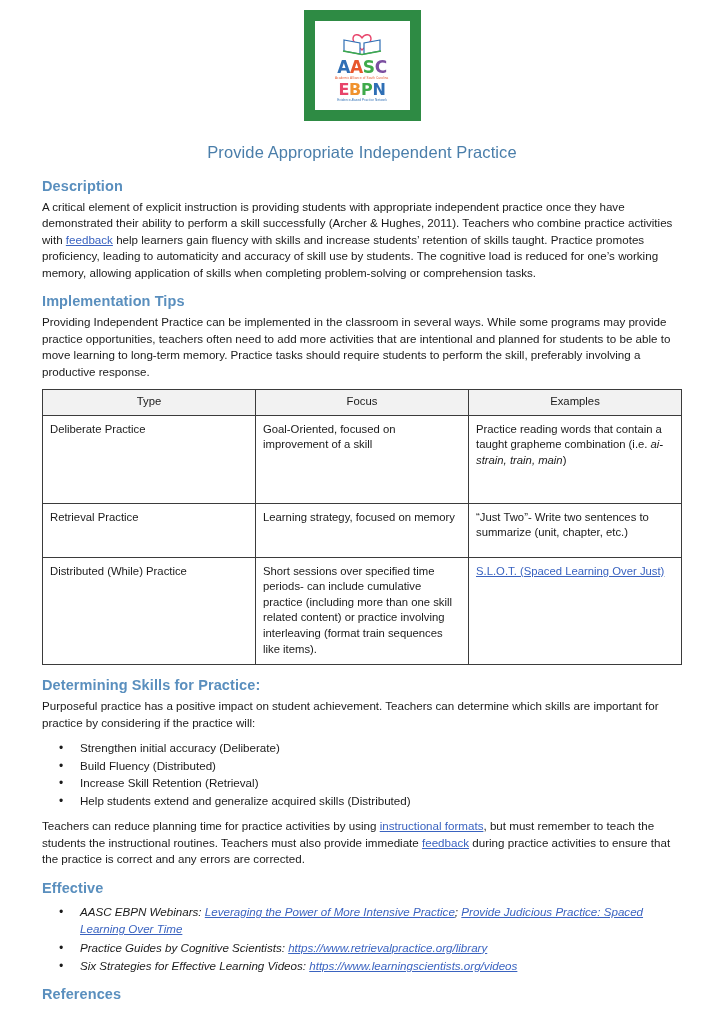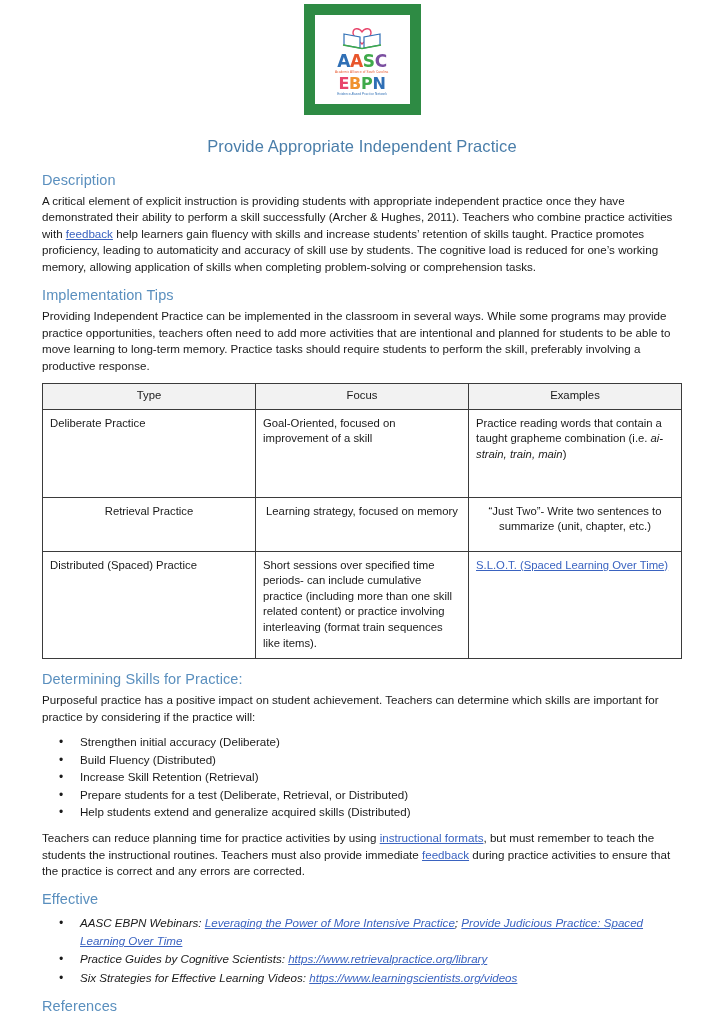--- a/index.html
+++ b/index.html
@@ -20,21 +20,21 @@
     height: 1024px;
     box-sizing: border-box;
     padding: 0 42px;
     position: relative;
   }
 
   
   .logo-wrap {
     display: flex;
     justify-content: center;
-    padding-top: 4px;
+    padding-top: 10px;
   }
   .logo-frame {
     width: 117px;
     height: 111px;
     box-sizing: border-box;
     border: 11px solid #2e8b44;
     background: #ffffff;
     display: flex;
     flex-direction: column;
     align-items: center;
@@ -96,21 +96,21 @@
     text-align: center;
     color: #4a7eaa;
     font-size: 16.5px;
     font-weight: normal;
     margin: 22px 0 16px 0;
     letter-spacing: 0.1px;
   }
   .sec-head {
     color: #5a8fbe;
     font-size: 14.5px;
-    font-weight: normal;
+    font-weight: bold;
     margin: 12px 0 5px 0;
     letter-spacing: 0.1px;
   }
   p.body {
     font-size: 11.6px;
     line-height: 1.42;
     margin: 0 0 4px 0;
     text-align: left;
     color: #1a1a1a;
   }
@@ -136,21 +136,21 @@
     font-weight: normal;
   }
   table.practice th {
     text-align: center;
     background: #f2f2f2;
     padding: 4px 6px 5px 6px;
   }
   table.practice td.c-type { width: 148px; }
   table.practice td.c-focus { width: 248px; }
   .row-tall td { height: 74px; }
-  .row-mid td { height: 40px; text-align: center; }
+  .row-mid td { height: 40px; }
   .row-big td { height: 86px; }
   em { font-style: italic; }
 
   
   ul.bullets {
     margin: 8px 0 9px 0;
     padding-left: 38px;
     list-style: none;
   }
   ul.bullets li {
@@ -235,34 +235,33 @@
         <td class="c-type">Deliberate Practice</td>
         <td class="c-focus">Goal-Oriented, focused on improvement of a skill</td>
         <td><span>Practice reading words that contain a taught grapheme combination (i.e. </span><em>ai-strain, train, main</em><span>)</span></td>
       </tr>
       <tr class="row-mid">
         <td class="c-type">Retrieval Practice</td>
         <td class="c-focus">Learning strategy, focused on memory</td>
         <td>“Just Two”- Write two sentences to summarize (unit, chapter, etc.)</td>
       </tr>
       <tr class="row-big">
-        <td class="c-type">Distributed (Spaced) Practice</td>
+        <td class="c-type">Distributed (While) Practice</td>
         <td class="c-focus">Short sessions over specified time periods- can include cumulative practice (including more than one skill related content) or practice involving interleaving (format train sequences like items).</td>
-        <td><a class="link" href="#">S.L.O.T. (Spaced Learning Over Time)</a></td>
+        <td><a class="link" href="#">S.L.O.T. (Spaced Learning Over Just)</a></td>
       </tr>
     </tbody>
   </table>
 
   <h2 class="sec-head">Determining Skills for Practice:</h2>
   <p class="body">Purposeful practice has a positive impact on student achievement. Teachers can determine which skills are important for practice by considering if the practice will:</p>
   <ul class="bullets">
     <li>Strengthen initial accuracy (Deliberate)</li>
     <li>Build Fluency (Distributed)</li>
     <li>Increase Skill Retention (Retrieval)</li>
-    <li>Prepare students for a test (Deliberate, Retrieval, or Distributed)</li>
     <li>Help students extend and generalize acquired skills (Distributed)</li>
   </ul>
   <p class="body"><span>Teachers can reduce planning time for practice activities by using </span><a class="link" href="#">instructional formats</a><span>, but must remember to teach the students the instructional routines. Teachers must also provide immediate </span><a class="link" href="#">feedback</a><span> during practice activities to ensure that the practice is correct and any errors are corrected.</span></p>
 
   <h2 class="sec-head">Effective</h2>
   <ul class="res">
     <li><span>AASC EBPN Webinars: </span><a class="link" href="#">Leveraging the Power of More Intensive Practice</a><span>; </span><a class="link" href="#">Provide Judicious Practice: Spaced Learning Over Time</a></li>
     <li><span>Practice Guides by Cognitive Scientists: </span><a class="link" href="#">https://www.retrievalpractice.org/library</a></li>
     <li><span>Six Strategies for Effective Learning Videos: </span><a class="link" href="#">https://www.learningscientists.org/videos</a></li>
   </ul>

